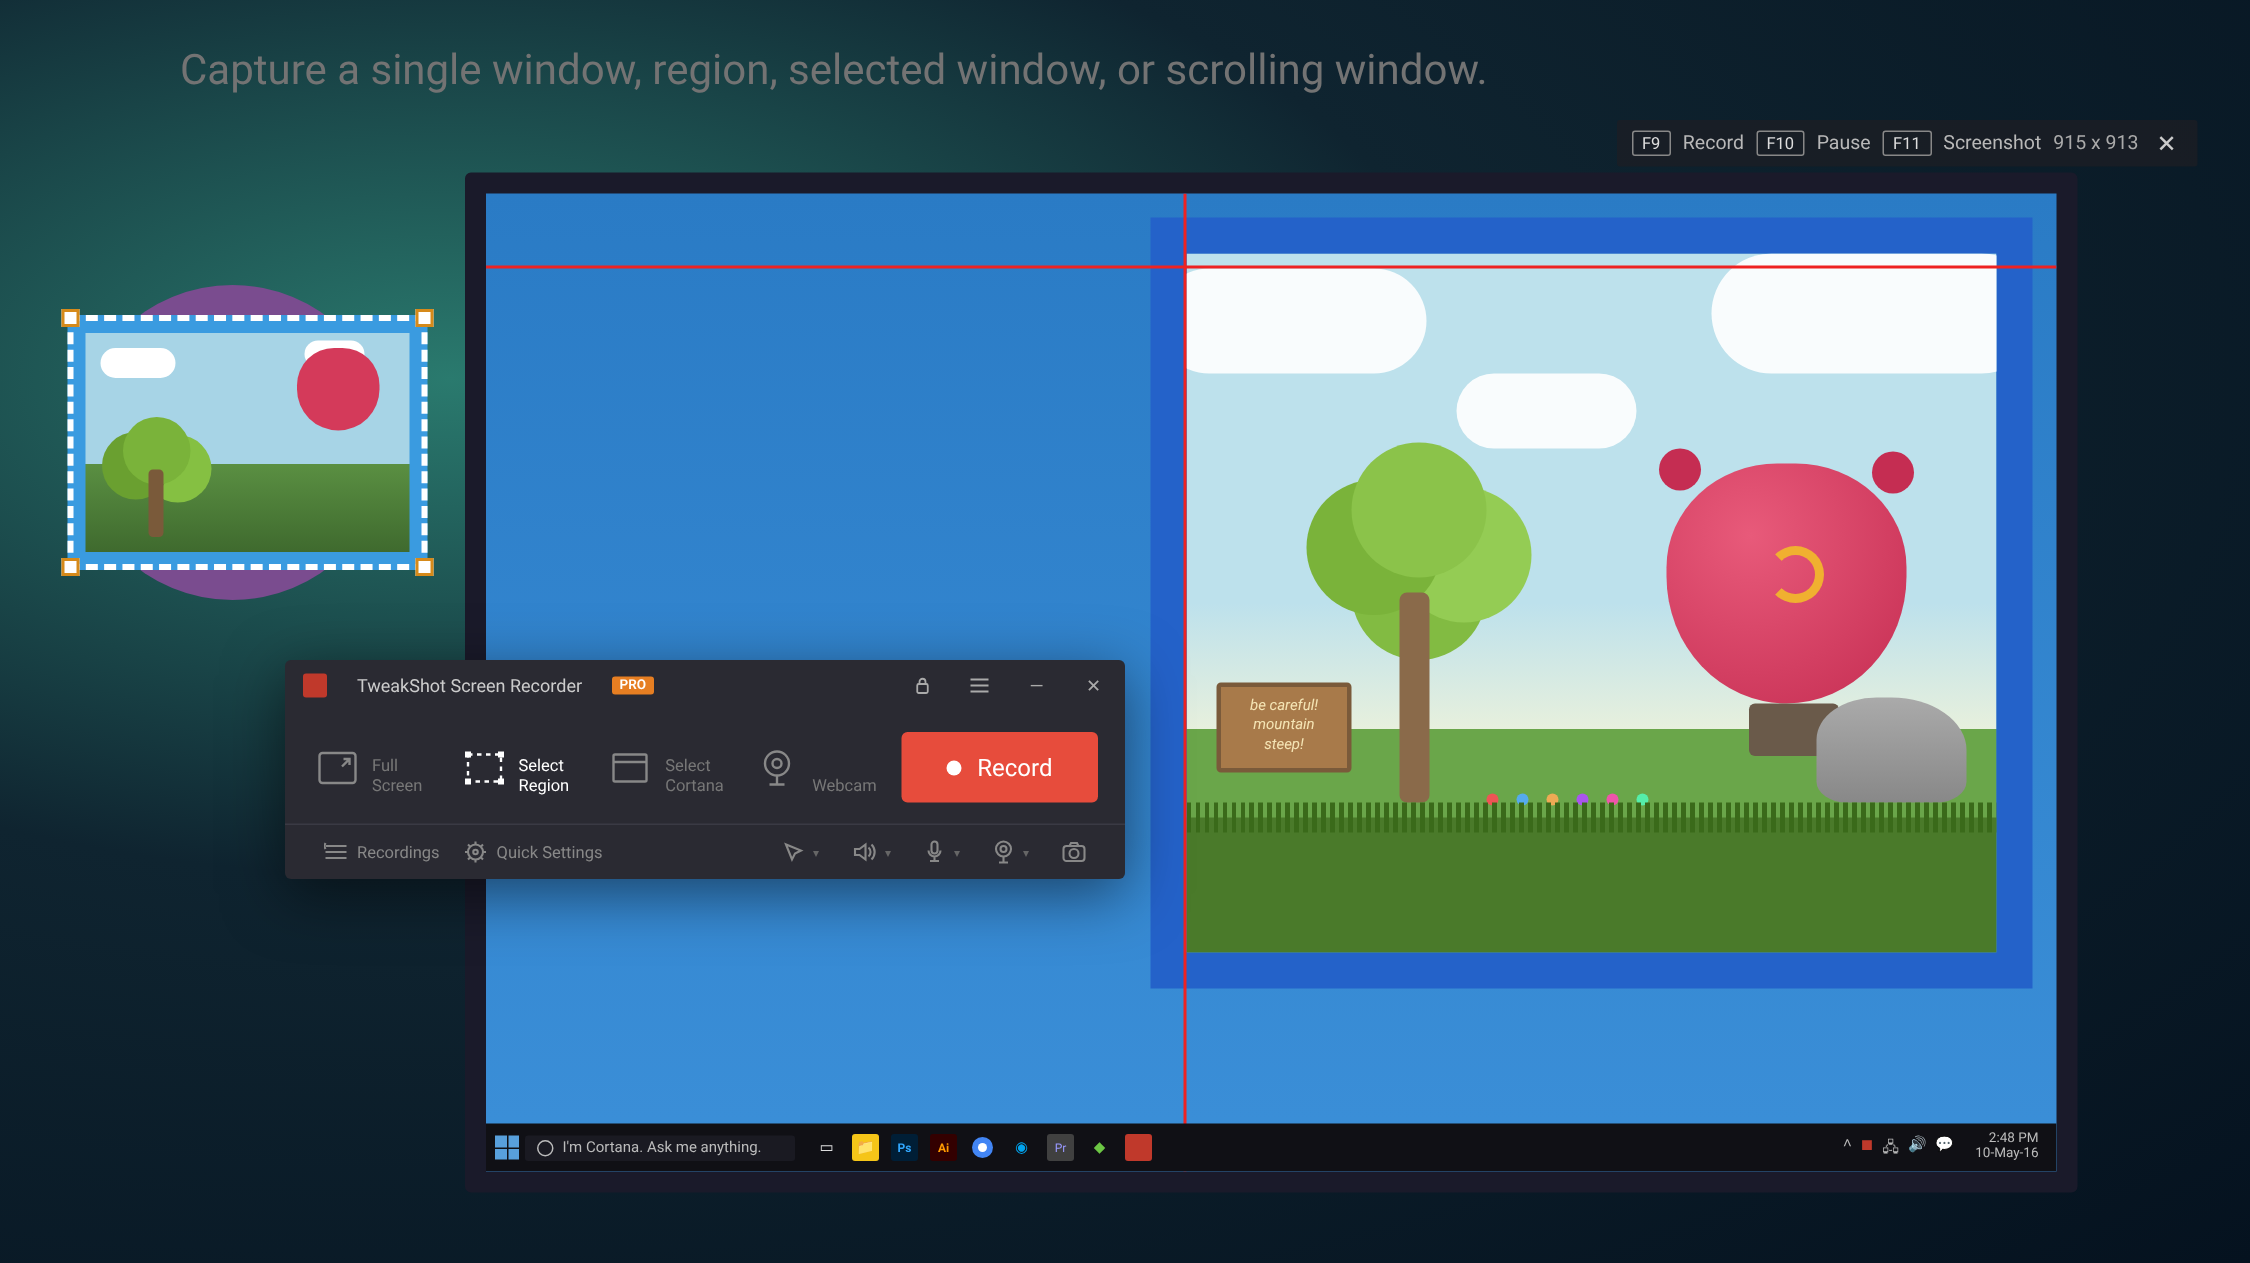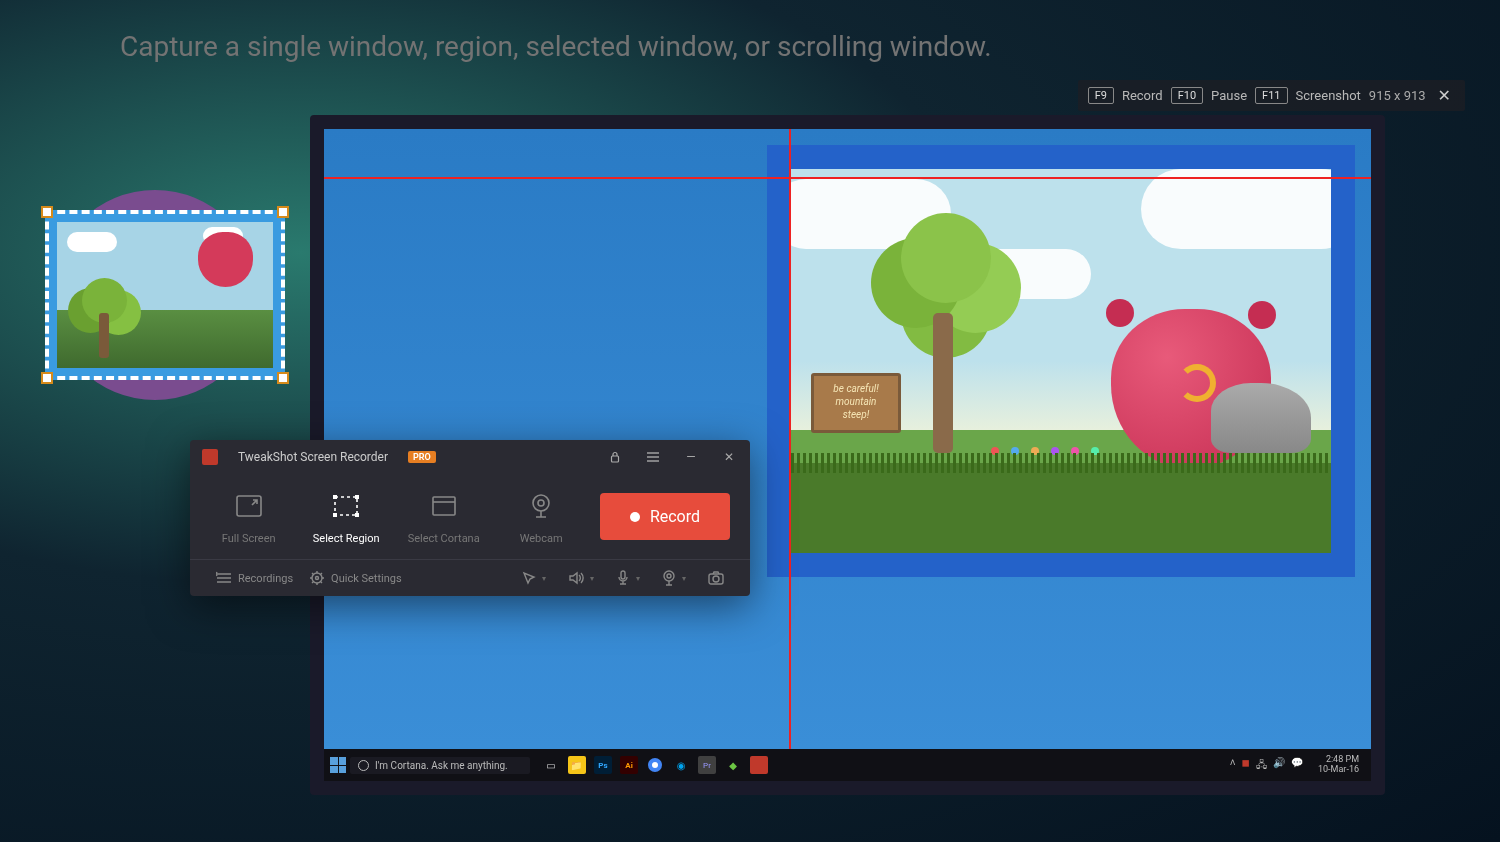--- a/index.html
+++ b/index.html
@@ -62,21 +62,21 @@
     width: 1075px; height: 680px;
     background: #1a1a2a; border: 14px solid #1a1a2a; border-radius: 4px;
   }
   .screen {
     position: absolute; inset: 0;
     background: linear-gradient(#2a7bc5, #3b8fd8);
     overflow: hidden;
   }
   .wallpaper {
     position: absolute; right: 40px; top: 40px;
-    width: 540px; height: 384px;
+    width: 540px; height: 466px;
     background: linear-gradient(#bde1ec 50%, #e7f0dd 68%, #6aa64a 68%);
     overflow: hidden;
   }
   .wallpaper.blue-border { outline: 24px solid #2462c9; }
   .wp-cloud { position:absolute; background:#fff; border-radius:50px; opacity:0.9;}
   .wp-tree { position:absolute; left:90px; bottom:100px; width:120px; height:240px;}
   .wp-tree .foliage{position:absolute;top:0;left:20px;width:90px;height:90px;background:#8bc34a;border-radius:50%;box-shadow:-30px 25px 0 #7ab33a, 30px 30px 0 #94cc54, 0 55px 0 #82bb42;}
   .wp-tree .trunk{position:absolute;bottom:0;left:52px;width:20px;height:140px;background:#8a6a4a;border-radius:5px;}
   .wp-balloon{position:absolute; right:60px; top:140px; width:160px; height:160px; background:radial-gradient(circle at 35% 30%, #e85a7a, #c52d52); border-radius:48% 48% 52% 52% / 45% 45% 55% 55%;}
   .wp-balloon::before,.wp-balloon::after{content:"";position:absolute;width:28px;height:28px;background:#c52d52;border-radius:50%;}
@@ -127,21 +127,21 @@
   }
   .rec-titlebar {
     display:flex; align-items:center; padding:8px 12px;
     font-size:12px; gap:20px;
   }
   .rec-logo{width:16px;height:16px;background:#c0392b;border-radius:2px;}
   .rec-badge{background:#e67e22;color:#fff;font-size:9px;padding:1px 5px;border-radius:2px;font-weight:600;}
   .rec-titlebar .spacer{flex:1;}
   .rec-tb-btn{width:18px;height:18px;display:flex;align-items:center;justify-content:center;cursor:pointer;color:#aaa;font-size:12px;}
   .rec-body{display:flex;align-items:center;padding:14px 20px;gap:20px;}
-  .rec-mode{display:flex;flex-direction:column;align-items:center;gap:8px;cursor:pointer;width:78px;}
+  .rec-mode{display:flex;flex-direction:row;align-items:flex-end;gap:8px;cursor:pointer;width:78px;}
   .rec-mode .ico{width:36px;height:36px;display:flex;align-items:center;justify-content:center;color:#999;}
   .rec-mode.active .ico{color:#fff;}
   .rec-mode .lbl{font-size:11px;color:#777;}
   .rec-mode.active .lbl{color:#fff;font-weight:400;}
   .rec-record-btn{
     margin-left:auto; background:#e74c3c; color:#fff;
     padding:14px 30px; border-radius:4px; font-size:16px;
     display:flex; align-items:center; gap:10px; cursor:pointer;
   }
   .rec-record-btn .dot{width:10px;height:10px;background:#fff;border-radius:50%;}
@@ -256,21 +256,21 @@
       <div class="tb-right">
         <div class="tb-tray">
           <span>˄</span>
           <span style="color:#c0392b">◼</span>
           <span>🖧</span>
           <span>🔊</span>
           <span>💬</span>
         </div>
         <div class="tb-clock">
           <div>2:48 PM</div>
-          <div>10-Mar-16</div>
+          <div>10-May-16</div>
         </div>
       </div>
     </div>
 
   </div>
 </div>
 
 <div class="recorder">
   <div class="rec-titlebar">
     <div class="rec-logo"></div>

